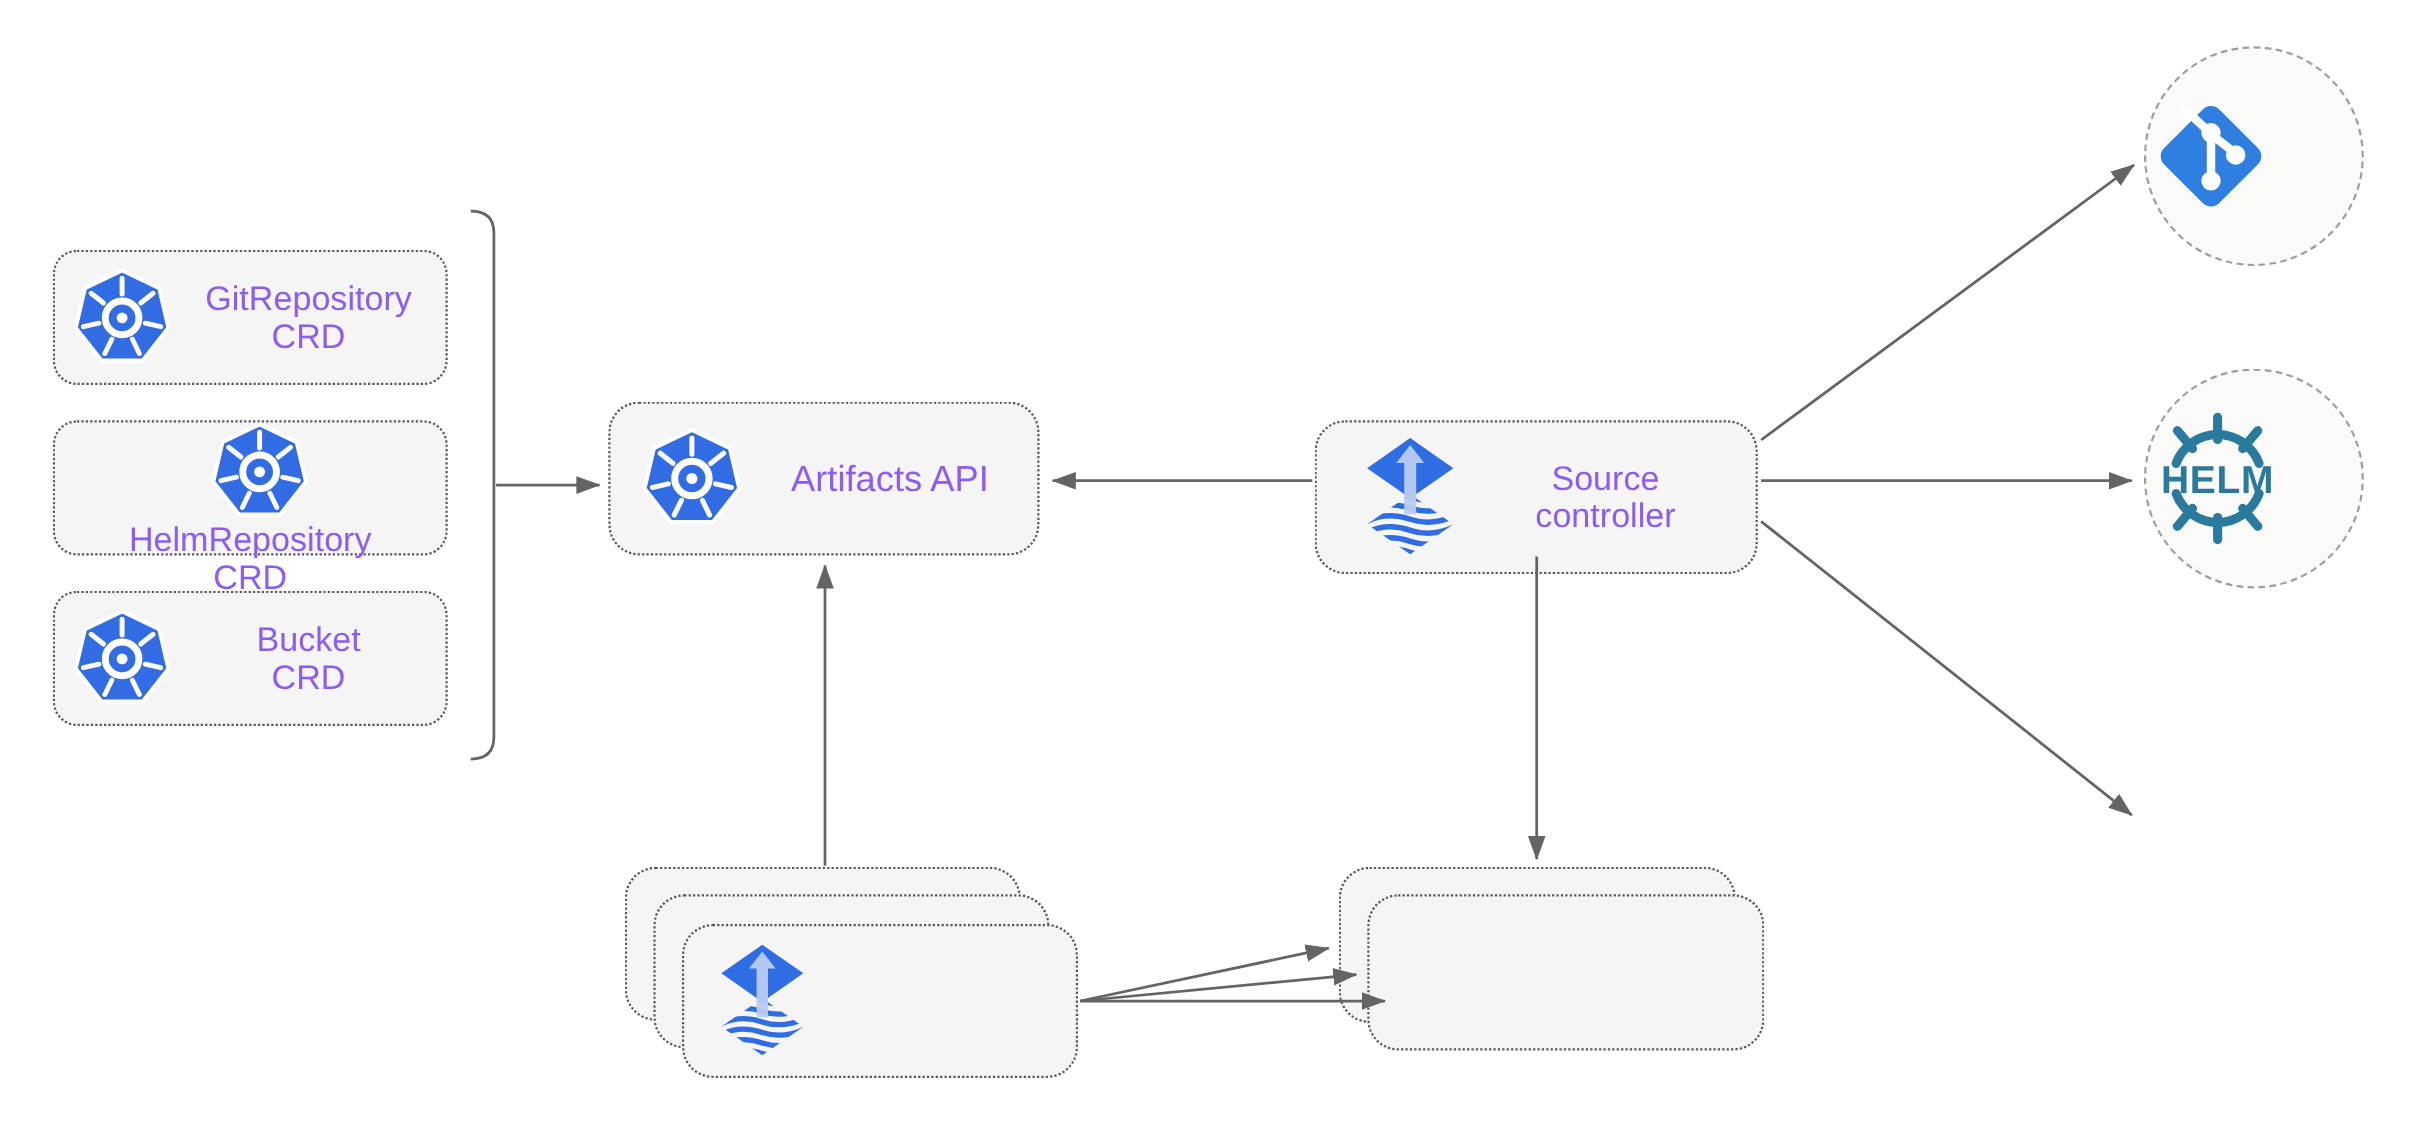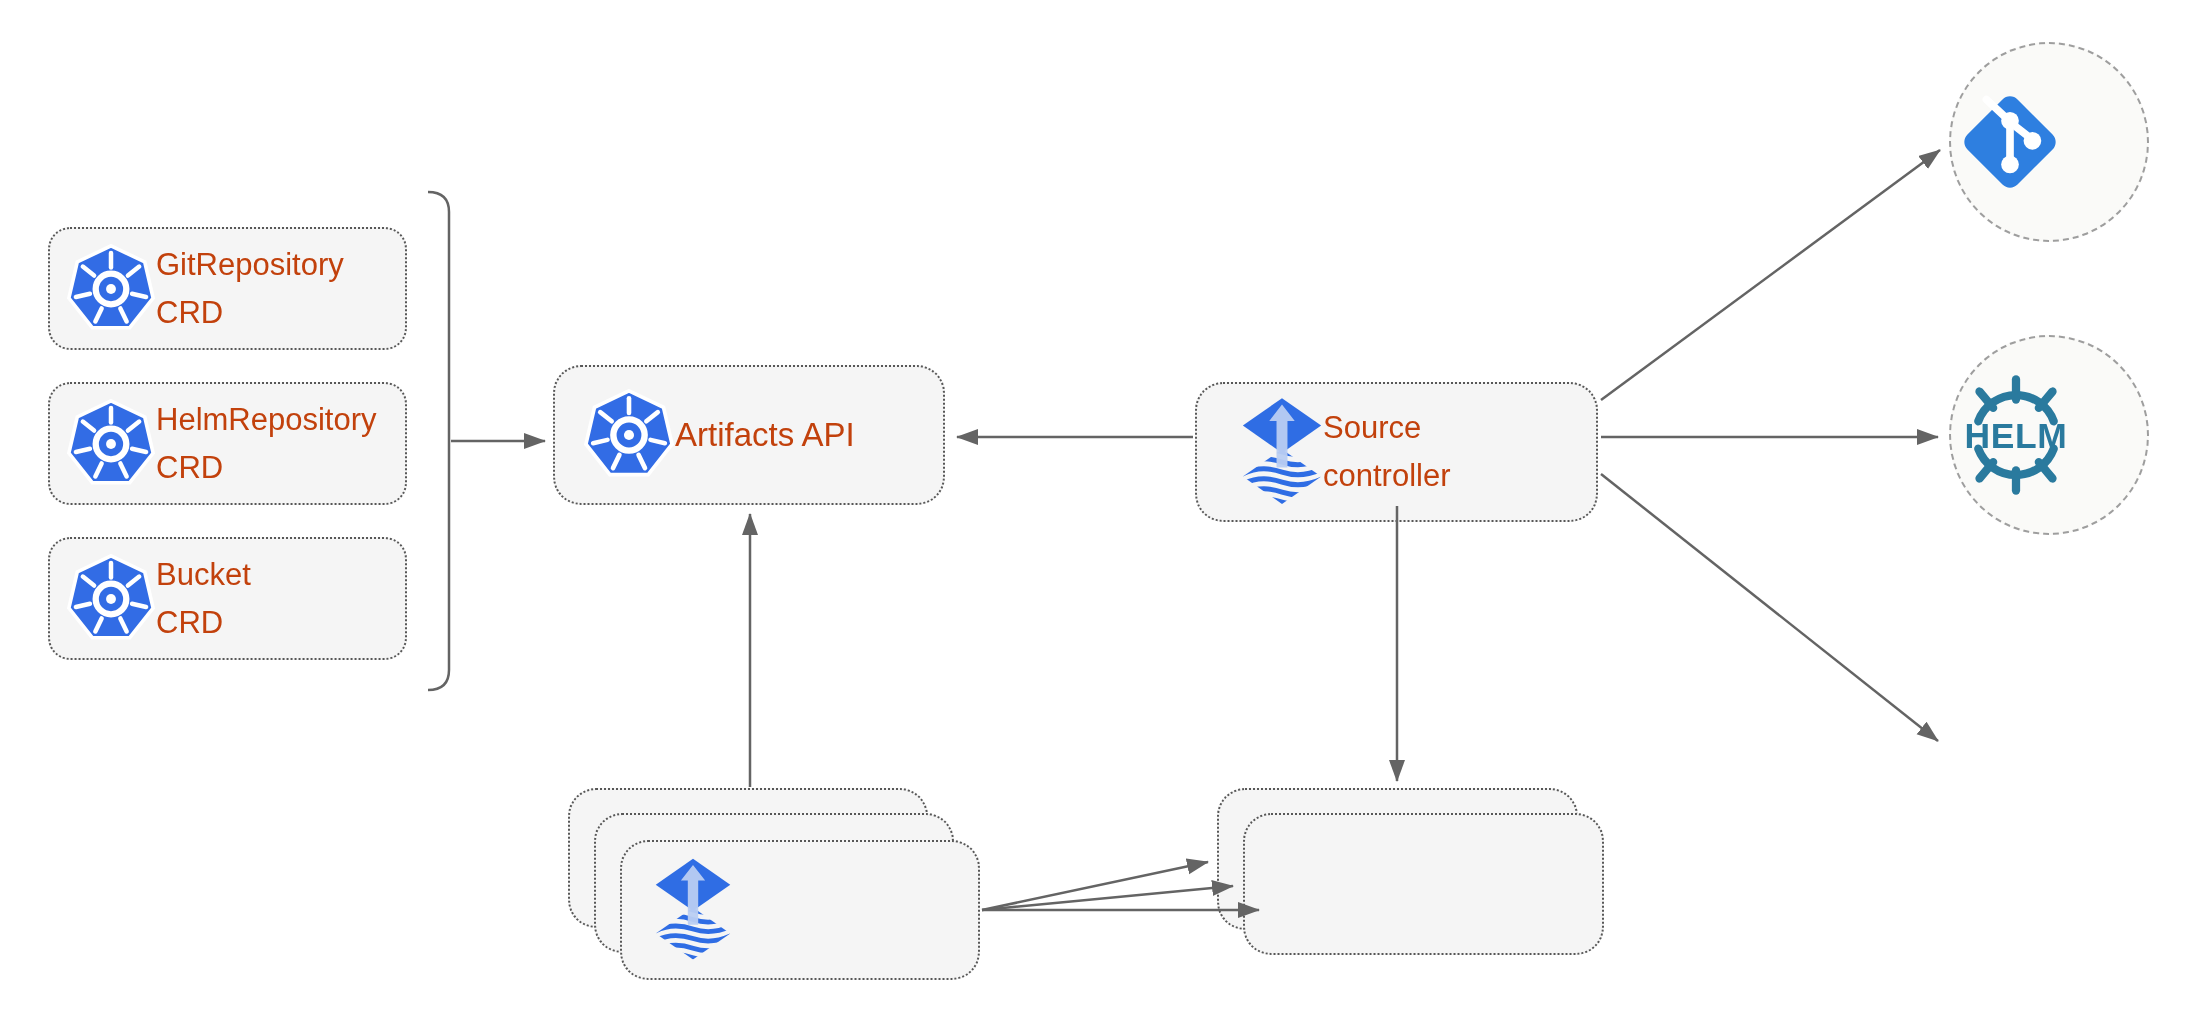--- a/index.html
+++ b/index.html
@@ -2,22 +2,22 @@
 <html><head>
 <meta charset="utf-8">
 <style>
   html,body{margin:0;padding:0;background:#ffffff;}
   .canvas{position:relative;width:2196px;height:1030px;background:#ffffff;overflow:hidden;
           font-family:"Liberation Sans", sans-serif;}
   svg.connectors{position:absolute;left:0;top:0;z-index:30;pointer-events:none;}
   .node{position:absolute;background:#F5F5F5;border:2px dotted #575757;box-sizing:border-box;
         display:flex;align-items:center;z-index:10;}
   .node .icon{flex:0 0 auto;display:flex;align-items:center;justify-content:center;}
-  .node .label{flex:1 1 auto;color:#c2410c;white-space:pre-line;
-               font-size:31px;line-height:48px;}
+  .node .label{flex:1 1 auto;text-align:center;color:#8b5cf6;white-space:pre-line;
+               font-size:31px;line-height:34px;}
   .crd{border-radius:22px;}
   .bigbox{border-radius:28px;}
   .ghost{border-radius:28px;z-index:5;}
   .circle{position:absolute;width:200px;height:200px;border-radius:50%;
           background:#FAFAF8;border:2.5px dashed #9E9E9E;box-sizing:border-box;
           display:flex;align-items:center;z-index:10;}
 </style>
 </head>
 <body>
 
@@ -58,21 +58,21 @@
             <line x1="26.6" y1="55.3" x2="11" y2="58.9"></line>
           <line x1="31.2" y1="35" x2="18.7" y2="25.1"></line>
         </g>
           <circle cx="50" cy="50" r="5.5" fill="#fff"></circle>
       </svg>
     </span>
     <span class="label">GitRepository
 CRD</span>
   </div>
 
-  <div class="node crd" style="left:48px;top:382px;width:359px;height:123px;">
+  <div class="node crd" style="left:48px;top:382px;width:359px;height:123px;flex-direction:column;">
     <span class="icon" style="margin-left:16px;">
       <svg width="90" height="90" viewBox="0 0 100 100">
         <polygon points="50,2 87.5,20 96.8,60 70.8,93 29.2,93 3.2,60 12.5,20" fill="#326CE5" stroke="#fff" stroke-width="4"></polygon>
         <g stroke="#fff" stroke-width="5" stroke-linecap="round" fill="none">
           <circle cx="50" cy="50" r="17" stroke-width="7"></circle>
           <line x1="50" y1="26" x2="50" y2="10"></line>
             <line x1="68.8" y1="35" x2="81.3" y2="25.1"></line>
           <line x1="73.4" y1="55.3" x2="89" y2="58.9"></line>
             <line x1="60.4" y1="71.6" x2="67.4" y2="86"></line>
           <line x1="39.6" y1="71.6" x2="32.6" y2="86"></line>

